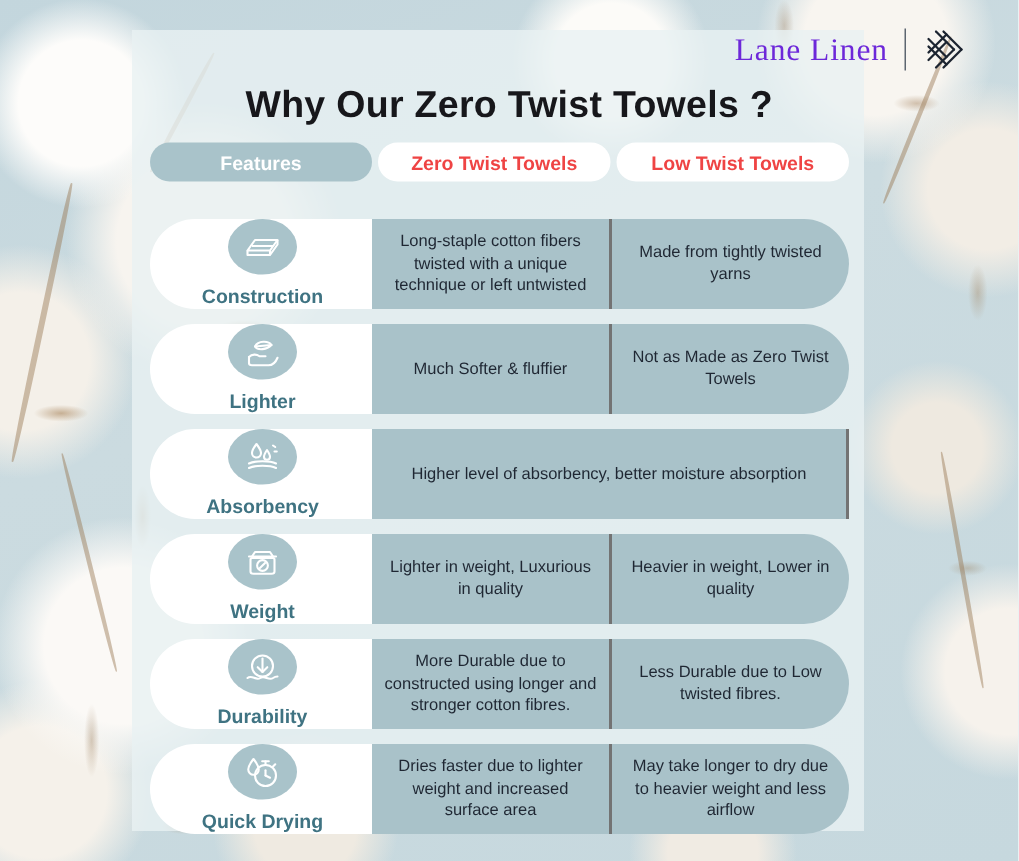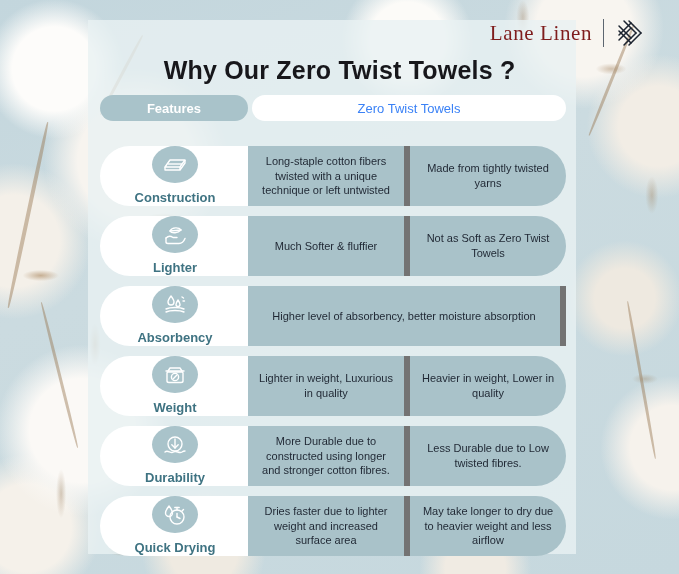--- a/index.html
+++ b/index.html
@@ -80,21 +80,21 @@
     right: 34px;
     top: 18px;
     display: flex;
     align-items: center;
     gap: 11px;
   }
   .logo-text {
     font-family: "Liberation Serif", serif;
     font-size: 21px;
     letter-spacing: .6px;
-    color: #7f1d1d;
+    color: #6d28d9;
     white-space: nowrap;
   }
   .logo-rule {
     width: 1px;
     height: 28px;
     background: #5d6670;
   }
   .logo-mark { display: block; }
 
   
@@ -136,22 +136,22 @@
     font-size: 13px;
   }
   .head-pill {
     flex: 1;
     margin-left: 4px;
     background: #ffffff;
     border-radius: 13px;
     display: flex;
     align-items: center;
     justify-content: center;
-    color: #3b82f6;
-    font-weight: normal;
+    color: #ef4444;
+    font-weight: bold;
     font-size: 13px;
   }
 
   .row {
     display: flex;
     align-items: stretch;
     height: 60px;
     margin-bottom: 10px;
   }
   .cell-label {
@@ -188,21 +188,21 @@
     display: flex;
     align-items: center;
     justify-content: center;
     text-align: center;
     font-size: 11px;
     line-height: 1.32;
     color: #1f2733;
     padding: 0 8px;
     box-sizing: border-box;
   }
-  .cell-data.first { border-right: 6px solid #737373; }
+  .cell-data.first { border-right: 2px solid #737373; }
   .cell-data.last {
     border-top-right-radius: 30px;
     border-bottom-right-radius: 30px;
   }
 </style>
 </head>
 <body>
 
 <div class="screen">
 
@@ -233,20 +233,21 @@
     </svg>
   </div>
 
   <div class="title">Why Our Zero Twist Towels ?</div>
 
   <div class="table">
 
     <div class="head-row">
       <div class="head-features">Features</div>
       <div class="head-pill">Zero Twist Towels</div>
+      <div class="head-pill">Low Twist Towels</div>
     </div>
 
     <div class="row">
       <div class="cell-label">
         <span class="icon-badge">
           <svg width="28" height="28" viewBox="0 0 28 28">
             <g fill="none" stroke="#ffffff" stroke-width="1.4" stroke-linejoin="round">
               <path d="M4 16 L9 9 L24 9 L19 16 Z"></path>
               <path d="M4 16 L4 19 L19 19 L19 16"></path>
               <path d="M24 9 L24 12 L19 19"></path>
@@ -268,21 +269,21 @@
               <path d="M9 10 C11 6 18 6 20 9 C17 12 11 13 9 10 Z"></path>
               <path d="M9 10 L20 9"></path>
               <path d="M5 17 L5 21 C5 22 6 22.5 7 22.5 L18 22.5 C21 22.5 23 20 24 17.5"></path>
               <path d="M5 17 C7 15 10 15 12 16.5 L16 16.5"></path>
             </g>
           </svg>
         </span>
         <span class="label-text">Lighter</span>
       </div>
       <div class="cell-data first">Much Softer &amp; fluffier</div>
-      <div class="cell-data last">Not as Soft as Zero Twist Towels</div>
+      <div class="cell-data last">Not as Made as Zero Twist Towels</div>
     </div>
 
     <div class="row">
       <div class="cell-label">
         <span class="icon-badge">
           <svg width="28" height="28" viewBox="0 0 28 28">
             <g fill="none" stroke="#ffffff" stroke-width="1.4" stroke-linecap="round" stroke-linejoin="round">
               <path d="M10 5 C10 5 7 9 7 11 A3 3 0 0 0 13 11 C13 9 10 5 10 5 Z"></path>
               <path d="M17 9 C17 9 15 12 15 13.5 A2 2 0 0 0 19 13.5 C19 12 17 9 17 9 Z"></path>
               <path d="M21 6 L22.5 7"></path>

